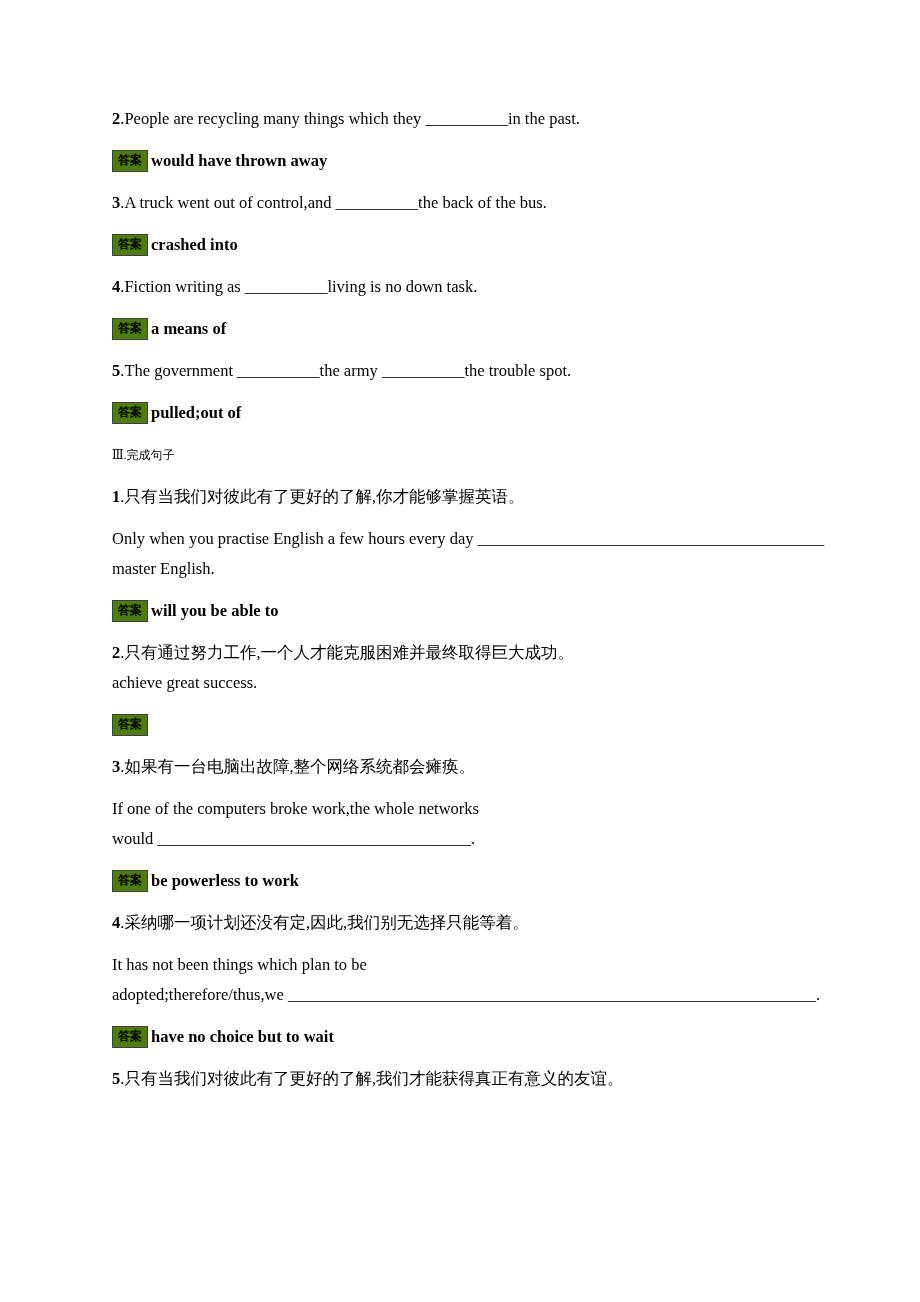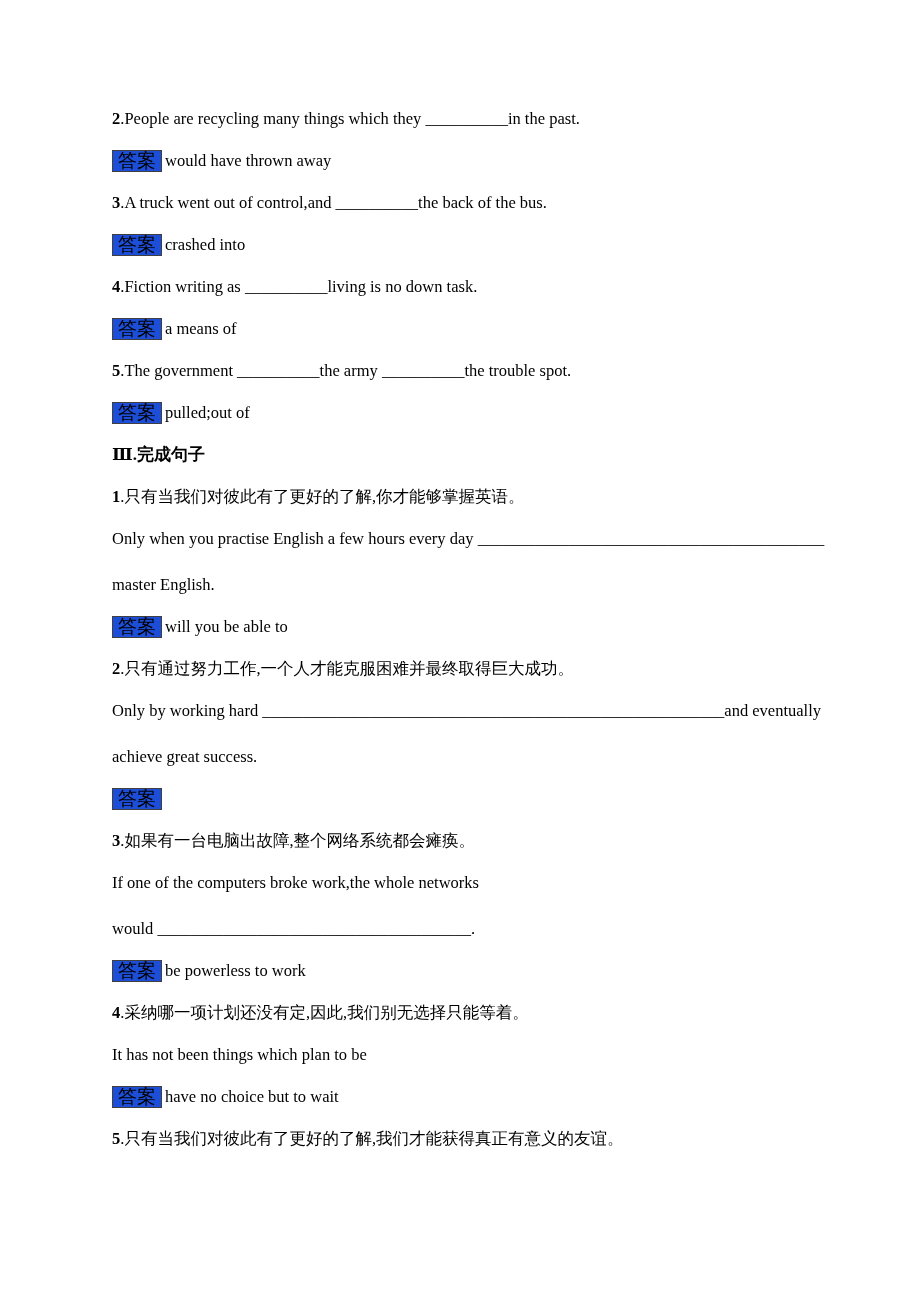--- a/index.html
+++ b/index.html
@@ -18,42 +18,44 @@
     padding: 108px 100px 0 112px;
     border-radius: 28px;
   }
   .block {
     font-size: 16.5px;
     line-height: 22px;
     margin-top: 20px;
     white-space: nowrap;
   }
   .block.first { margin-top: 0; }
-  .block.tight { margin-top: 24px; }
+  .block.tight { margin-top: 8px; }
   .num { font-weight: bold; }
   .heading {
-    font-weight: bold;
-    font-size: 17px;
+    font-weight: normal;
+    font-size: 12px;
   }
   .answer-row {
     display: flex;
     align-items: center;
   }
   .ans-box {
     display: inline-block;
     border: 1px solid #404040;
-    background: #1d4ed8;
+    background: #4d7c0f;
     padding: 1px 5px 2px 5px;
-    font-size: 19px;
+    font-size: 12px;
     line-height: 17px;
     flex: 0 0 auto;
+    font-weight: bold;
   }
   .ans-text {
     margin-left: 3px;
     font-size: 16.5px;
+    font-weight: bold;
   }
 </style>
 </head>
 <body>
 
 <div class="page">
   <div>
       <div class="block first"><span class="num">2</span><span>.People are recycling many things which they __________in the past.</span></div>
       <div class="block answer-row">
         <span class="ans-box">答案</span>
@@ -76,33 +78,33 @@
       </div>
       <div class="block heading"><span>Ⅲ.完成句子</span></div>
       <div class="block"><span class="num">1</span><span>.只有当我们对彼此有了更好的了解,你才能够掌握英语。</span></div>
       <div class="block"><span>Only when you practise English a few hours every day __________________________________________</span></div>
       <div class="block tight"><span>master English.</span></div>
       <div class="block answer-row">
         <span class="ans-box">答案</span>
         <span class="ans-text">will you be able to</span>
       </div>
       <div class="block"><span class="num">2</span><span>.只有通过努力工作,一个人才能克服困难并最终取得巨大成功。</span></div>
-      <div class="block"><span>Only by working hard ________________________________________________________and eventually</span></div>
       <div class="block tight"><span>achieve great success.</span></div>
       <div class="block answer-row">
         <span class="ans-box">答案</span>
       </div>
       <div class="block"><span class="num">3</span><span>.如果有一台电脑出故障,整个网络系统都会瘫痪。</span></div>
       <div class="block"><span>If one of the computers broke work,the whole networks</span></div>
       <div class="block tight"><span>would ______________________________________.</span></div>
       <div class="block answer-row">
         <span class="ans-box">答案</span>
         <span class="ans-text">be powerless to work</span>
       </div>
       <div class="block"><span class="num">4</span><span>.采纳哪一项计划还没有定,因此,我们别无选择只能等着。</span></div>
       <div class="block"><span>It has not been things which plan to be</span></div>
+      <div class="block tight"><span>adopted;therefore/thus,we ________________________________________________________________.</span></div>
       <div class="block answer-row">
         <span class="ans-box">答案</span>
         <span class="ans-text">have no choice but to wait</span>
       </div>
       <div class="block"><span class="num">5</span><span>.只有当我们对彼此有了更好的了解,我们才能获得真正有意义的友谊。</span></div>
     </div>
 </div>
 
 </body></html>

